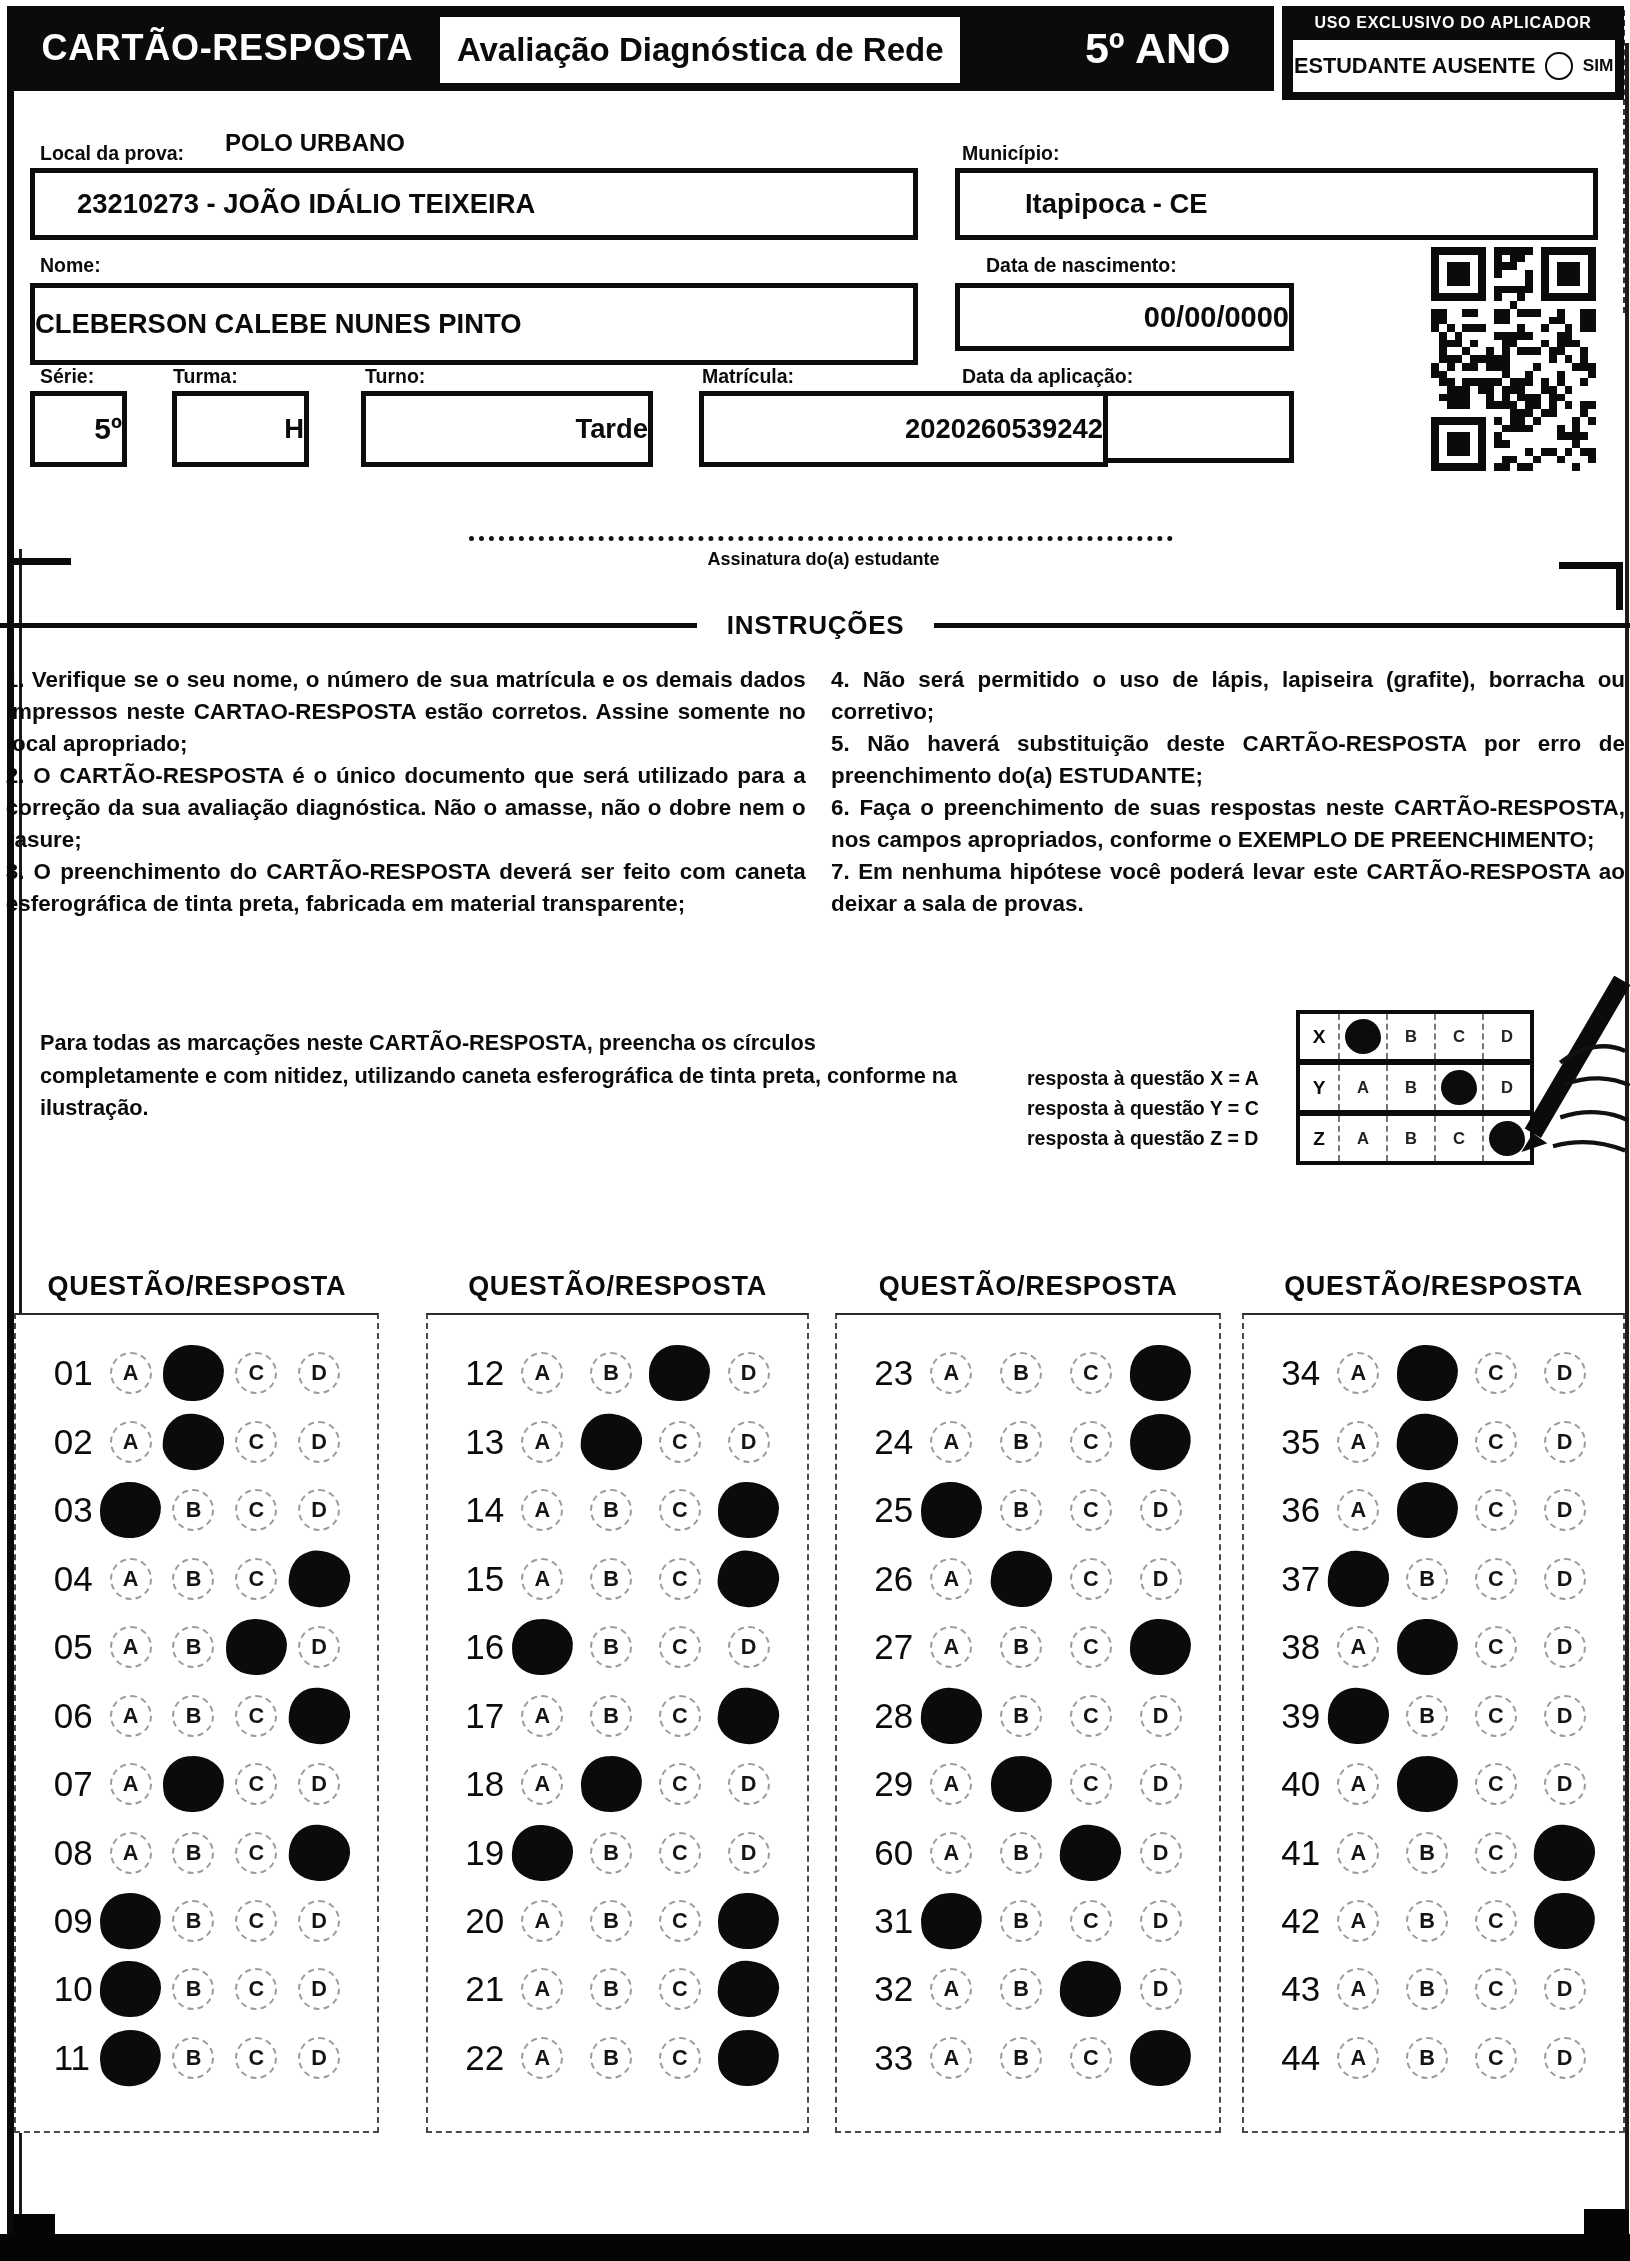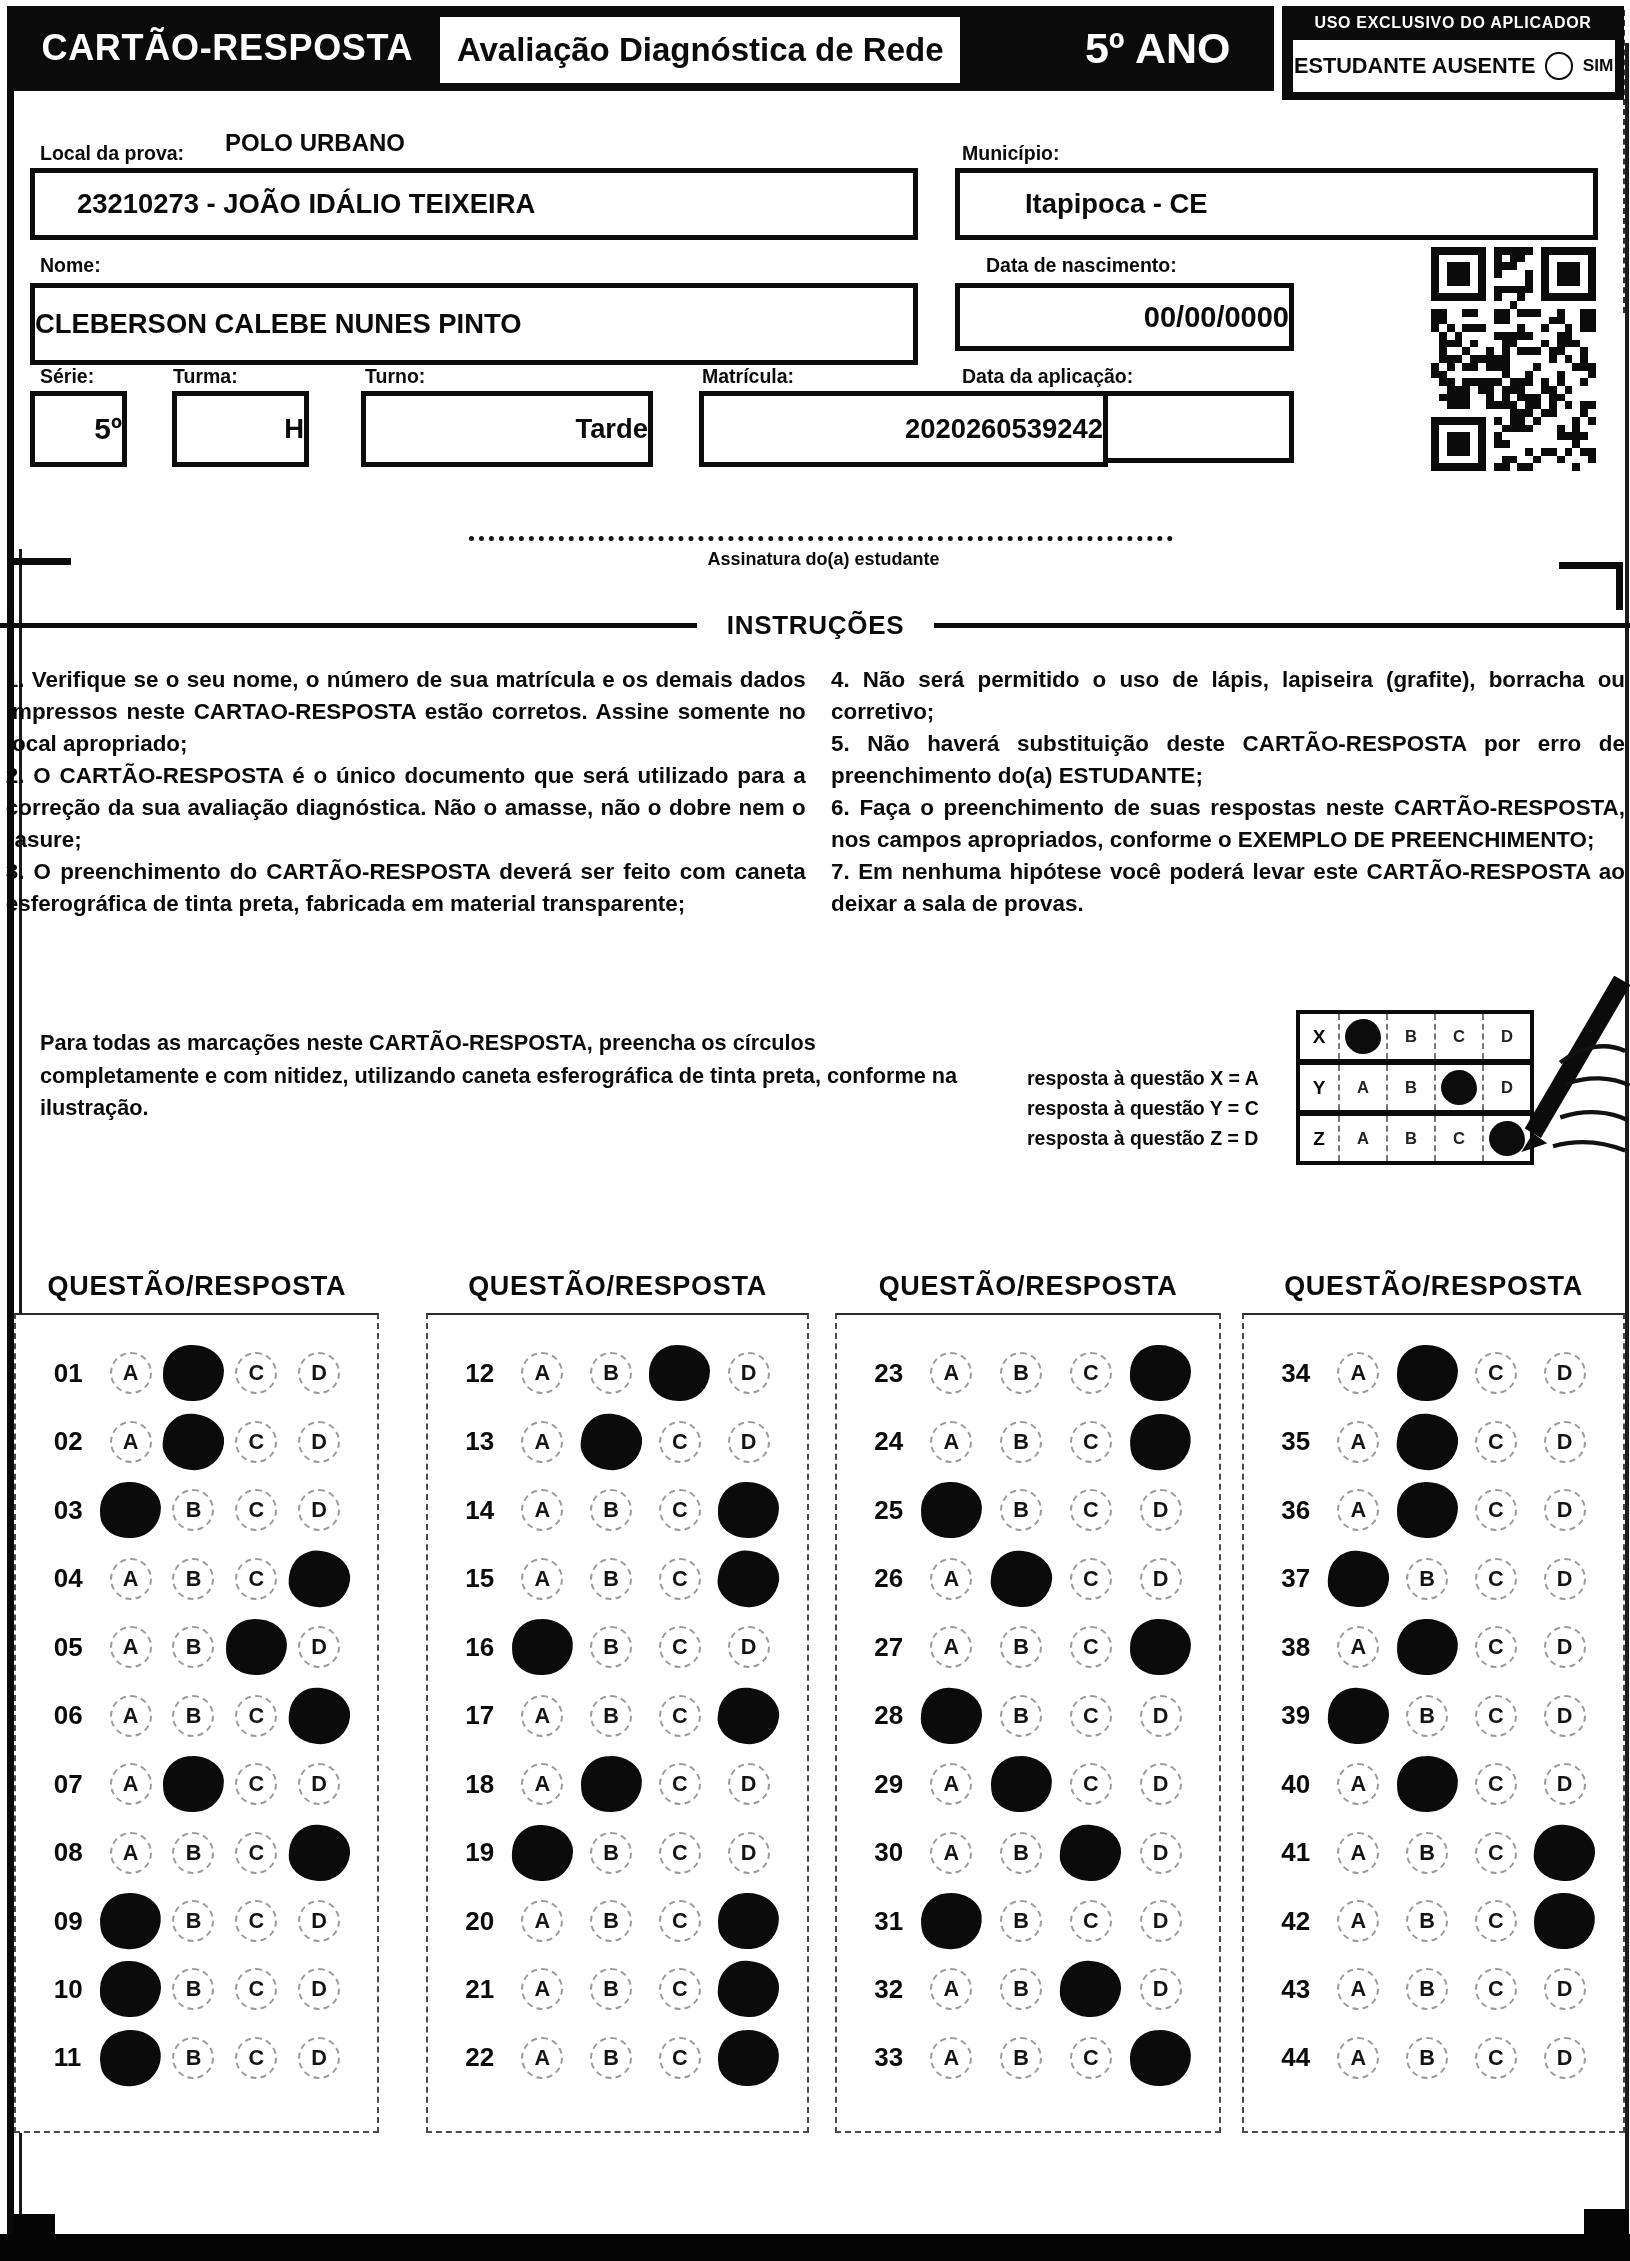--- a/index.html
+++ b/index.html
@@ -63,21 +63,21 @@
   .eg-label{width:38px;font-size:19px;font-weight:800;border-left:none}
   .eg-letter{font-size:16.6px;font-weight:700;color:#222}
   .eg-blob{width:36px;height:35px;background:#0c0c0c;border-radius:52% 48% 50% 50%/50% 54% 46% 50%}
   .pen{left:1452px;top:976px}
 
   
   .qr-head{top:1271px;height:33px;text-align:center;font-size:27px;font-weight:800;letter-spacing:0.7px}
   .qbox{top:1313px;height:820px;border:2.2px dashed #4a4a4a;border-top:2.9px solid #2a2a2a;background:#fff;
     display:flex;flex-direction:column;justify-content:space-between;padding:27.4px 17.3px 42px 17.3px}
   .q-row{display:flex;align-items:center}
-  .q-num{width:66px;padding-left:20px;font-size:26px;font-weight:700}
+  .q-num{width:66px;padding-left:20px;font-size:35px;font-weight:400}
   .q-opts{flex:1;display:flex;justify-content:space-between;padding-right:10px}
   .q-slot{width:62px;height:62px;display:flex;align-items:center;justify-content:center}
   .circ{width:42px;height:42px;border:2.2px dashed #9b9b9b;border-radius:50%;display:flex;align-items:center;justify-content:center}
   .opt-letter{font-size:21.7px;font-weight:700;color:#141414}
   .blob{width:61px;height:56px;background:#0b0b0b;border-radius:46% 54% 50% 50%/52% 48% 56% 44%}
 
   .qr-svg{left:1431px;top:247px}
 </style>
 </head>
 <body>
@@ -1213,21 +1213,21 @@
             </span>
           </div>
           <div class="q-slot">
             <span class="circ">
               <span class="opt-letter">D</span>
             </span>
           </div>
         </div>
       </div>
       <div class="q-row">
-        <span class="q-num">30</span>
+        <span class="q-num">60</span>
         <div class="q-opts">
           <div class="q-slot">
             <span class="circ">
               <span class="opt-letter">A</span>
             </span>
           </div>
           <div class="q-slot">
             <span class="circ">
               <span class="opt-letter">B</span>
             </span>

